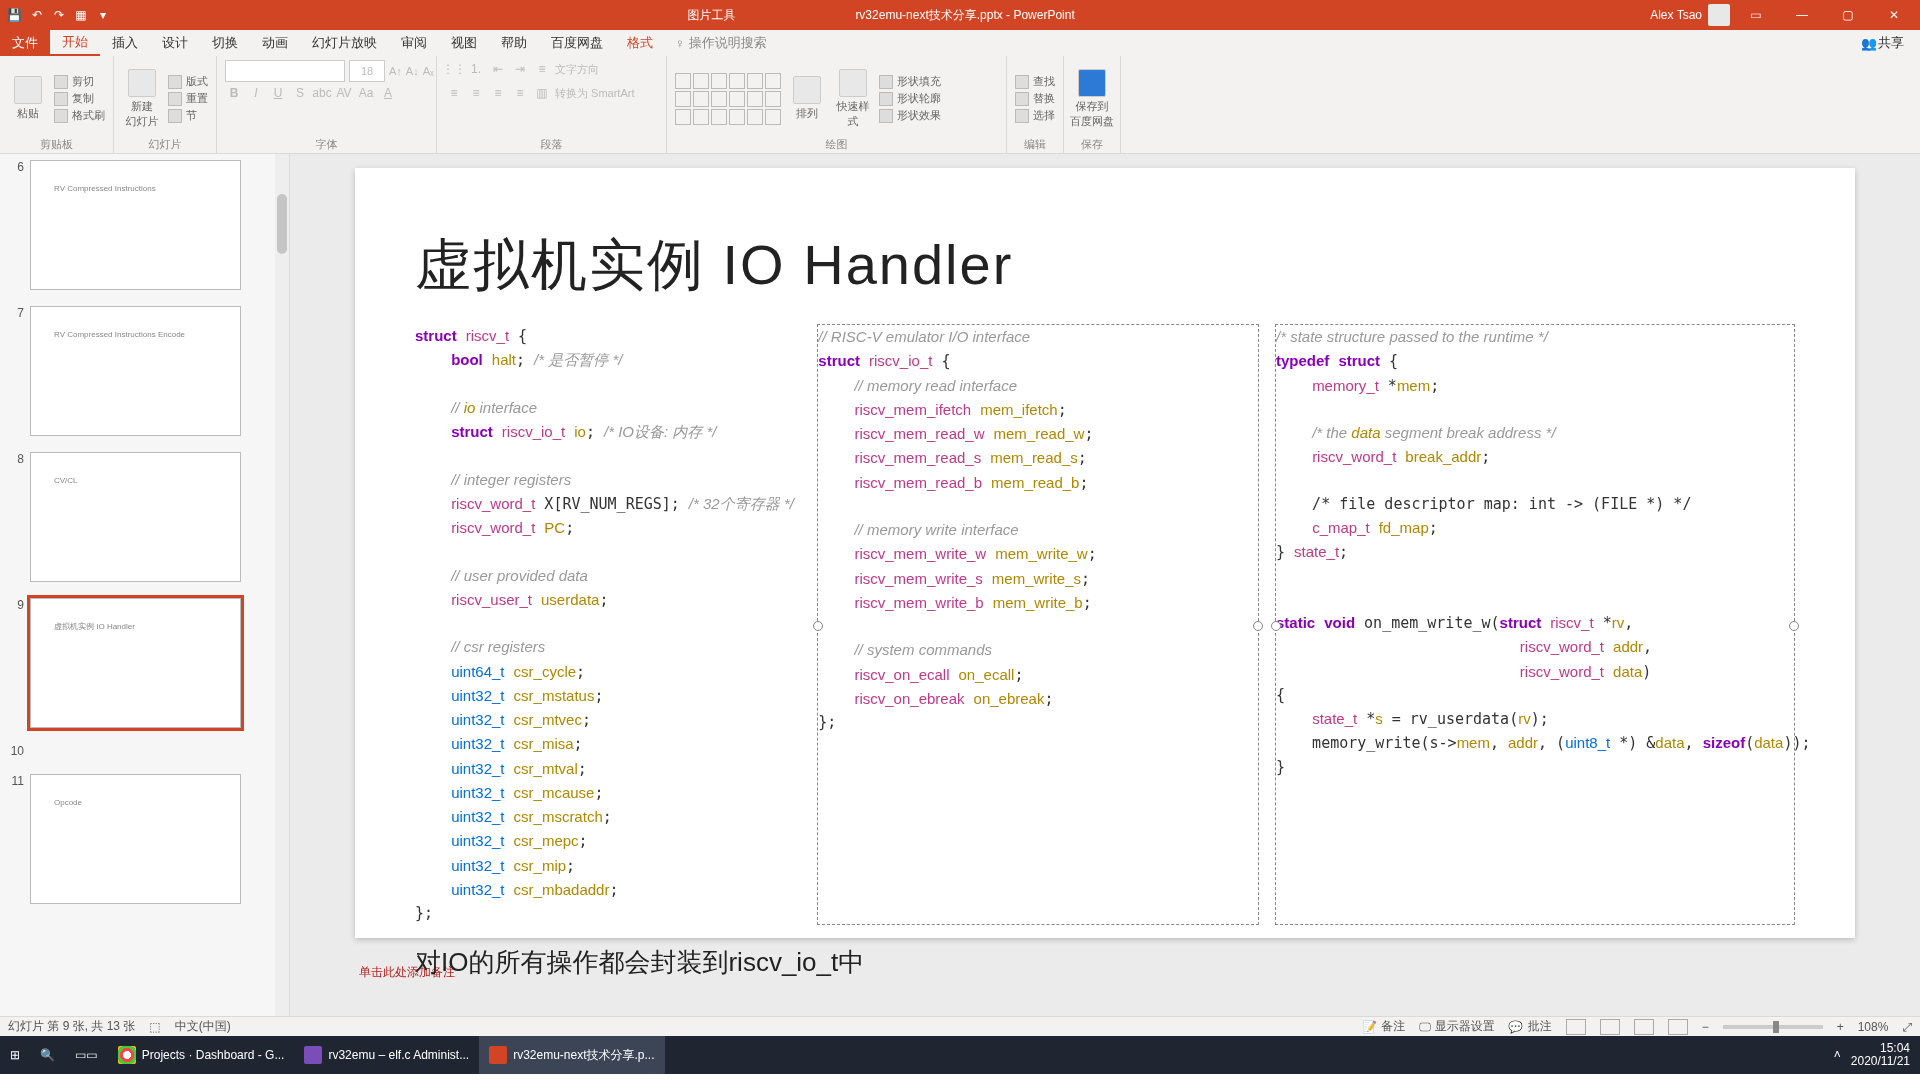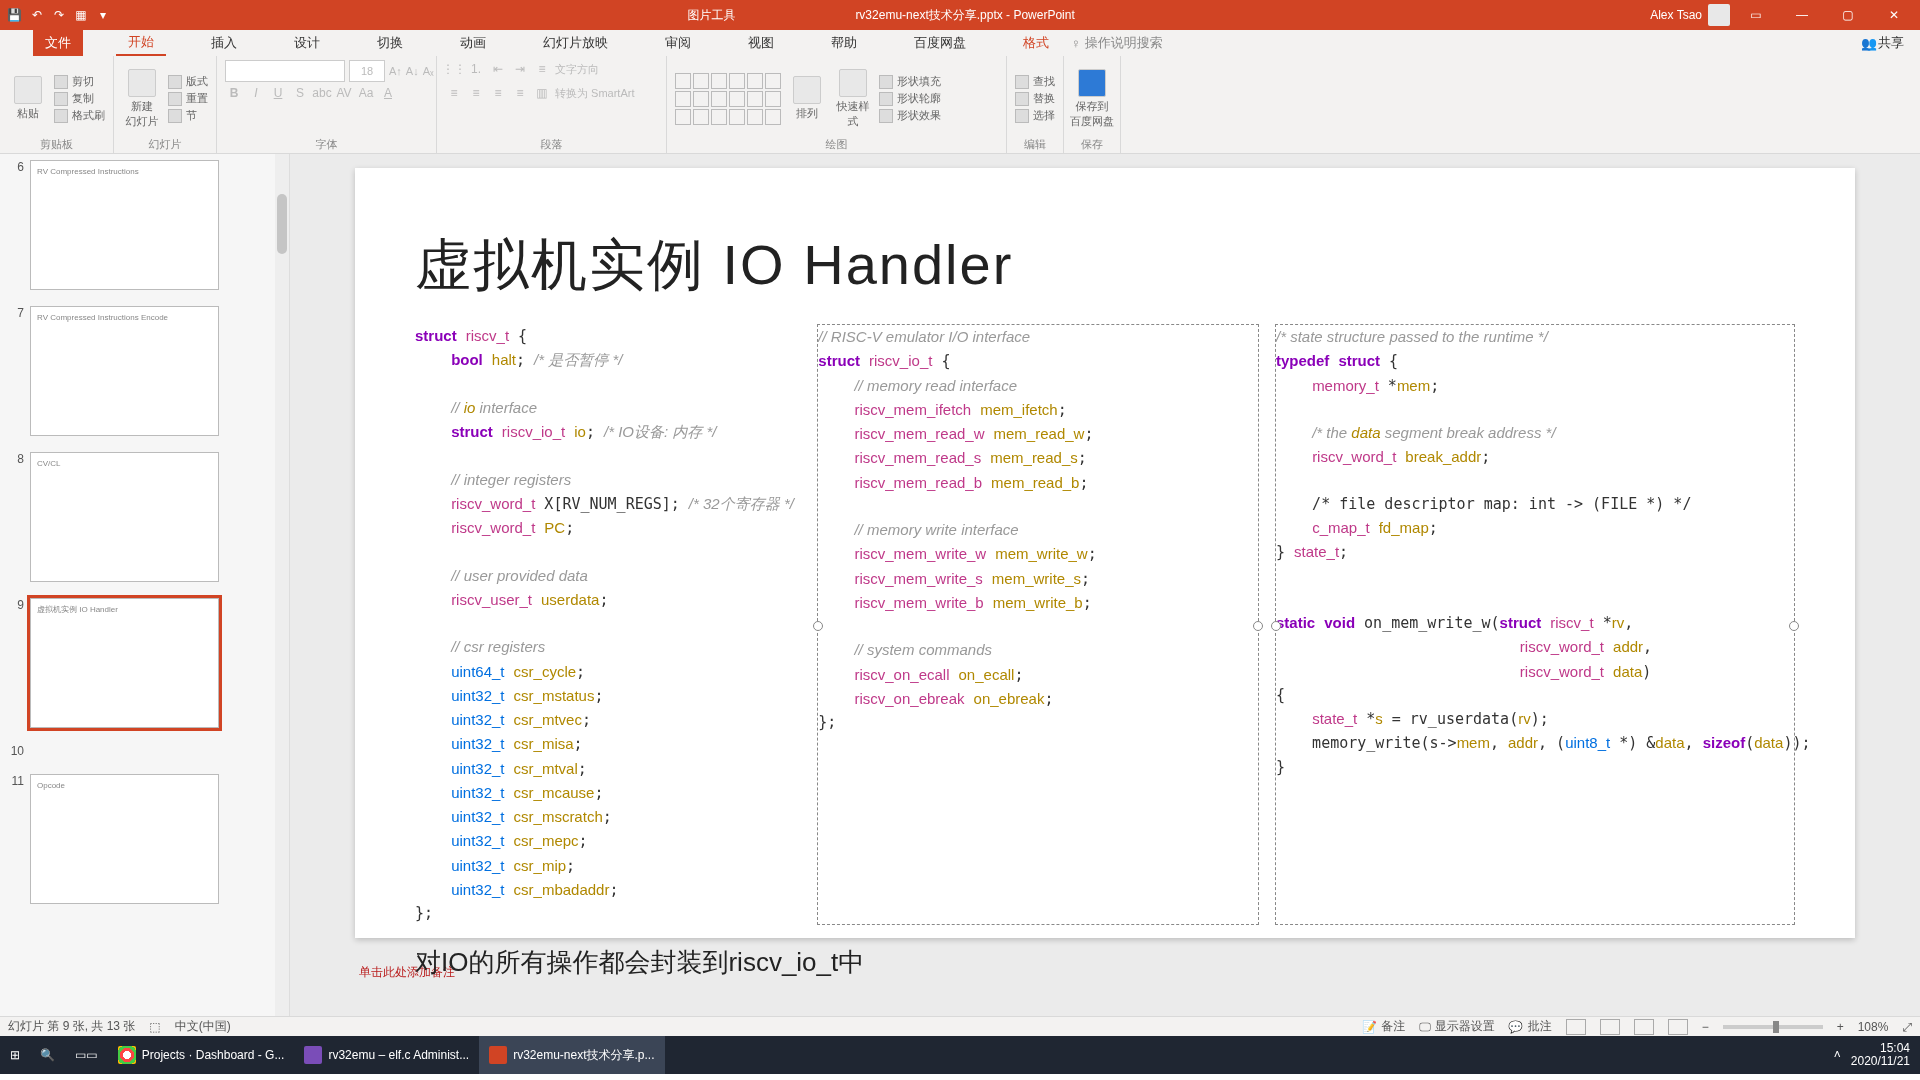--- a/index.html
+++ b/index.html
@@ -7,21 +7,21 @@
 
 .titlebar { height: 30px; background: #d14424; display: flex; align-items: center; color: #fff; font-size: 12px; }
 .titlebar .qat { display: flex; gap: 4px; padding-left: 6px; align-items: center; }
 .titlebar .qat span { width: 18px; height: 18px; display: inline-flex; align-items: center; justify-content: center; }
 .titlebar .center { flex: 1; display: flex; justify-content: center; gap: 120px; align-items: center; }
 .titlebar .right { display: flex; gap: 6px; align-items: center; padding-right: 6px; }
 .titlebar .avatar { width: 22px; height: 22px; background: #e8e8e8; border-radius: 2px; }
 .titlebar .winbtn { width: 40px; height: 26px; display: inline-flex; align-items: center; justify-content: center; }
 
 .tabs { height: 26px; background: #f3f2f1; display: flex; align-items: stretch; font-size: 13px; }
-.tabs .tab { padding: 0 12px; display: flex; align-items: center; color: #333; cursor: pointer; margin-left: 33px; }
+.tabs .tab { padding: 0 12px; display: flex; align-items: center; color: #333; cursor: pointer; }
 .tabs .tab.file { background: #d14424; color: #fff; }
 .tabs .tab.active { border-bottom: 2px solid #d14424; color: #d14424; }
 .tabs .tab.format { color: #d14424; }
 .tabs .search { display: flex; align-items: center; gap: 4px; color: #888; margin-left: 10px; }
 .tabs .share { margin-left: auto; padding: 0 16px; display: flex; align-items: center; }
 
 .ribbon { height: 98px; background: #f3f2f1; border-bottom: 1px solid #d9d9d9; display: flex; }
 .ribbon .group { border-right: 1px solid #d9d9d9; padding: 4px 8px 2px; display: flex; flex-direction: column; justify-content: space-between; text-align: center; font-size: 11px; color: #666; }
 .ribbon .group .gbody { flex: 1; display: flex; align-items: center; gap: 6px; }
 .ribbon .group .glabel { font-size: 11px; color: #888; height: 14px; }
@@ -35,21 +35,21 @@
 .ribbon .btnrow { display: flex; gap: 4px; }
 .ribbon .btnrow span { width: 18px; height: 18px; display: inline-flex; align-items: center; justify-content: center; color: #bbb; font-size: 12px; }
 .ribbon .shapes { display: grid; grid-template-columns: repeat(6, 16px); grid-auto-rows: 16px; gap: 2px; }
 .ribbon .shapes span { border: 1px solid #bbb; }
 
 .workspace { display: flex; height: calc(100% - 30px - 26px - 98px - 26px - 38px); background:#eee; }
 .sidepane { width: 290px; background: #f6f6f6; border-right: 1px solid #ddd; overflow: hidden; position: relative; }
 .thumblist { position: absolute; inset: 0 14px 0 0; overflow: hidden; padding: 6px 4px 6px 8px; }
 .thumb { display: flex; gap: 6px; margin-bottom: 16px; }
 .thumb .num { width: 16px; font-size: 12px; color: #555; text-align: right; }
-.thumb .tbox { width: 189px; height: 130px; border: 1px solid #bbb; background: #fff; font-size: 8px; padding: 6px; color: #888; overflow: hidden; line-height: 1.2; }
+.thumb .tbox { width: 211px; height: 130px; border: 1px solid #bbb; background: #fff; font-size: 8px; padding: 23px; color: #888; overflow: hidden; line-height: 1.2; }
 .thumb.active .tbox { outline: 3px solid #d14424; }
 .sidepane .scrollbar { position: absolute; right: 0; top: 0; bottom: 0; width: 14px; background: #eee; }
 .sidepane .scrollbar .thumbtrack { width: 10px; height: 60px; background: #c5c5c5; margin: 40px auto 0; border-radius: 5px; }
 
 .canvaswrap { flex: 1; background: #ebebeb; display: flex; flex-direction: column; align-items: center; padding: 14px 0 0; overflow: hidden; position: relative; }
 .slide { width: 1500px; height: 770px; background: #fff; box-shadow: 0 2px 6px rgba(0,0,0,0.2); position: relative; padding: 60px 60px 30px; }
 .slide h1 { font-size: 56px; font-weight: 400; color: #222; margin-bottom: 20px; letter-spacing: 2px; }
 .codecols { display: flex; gap: 16px; }
 .codebox { font-family: Consolas, monospace; font-size: 15px; line-height: 1.55; white-space: pre; }
 .codebox.sel { border: 1px dashed #888; position: relative; }

